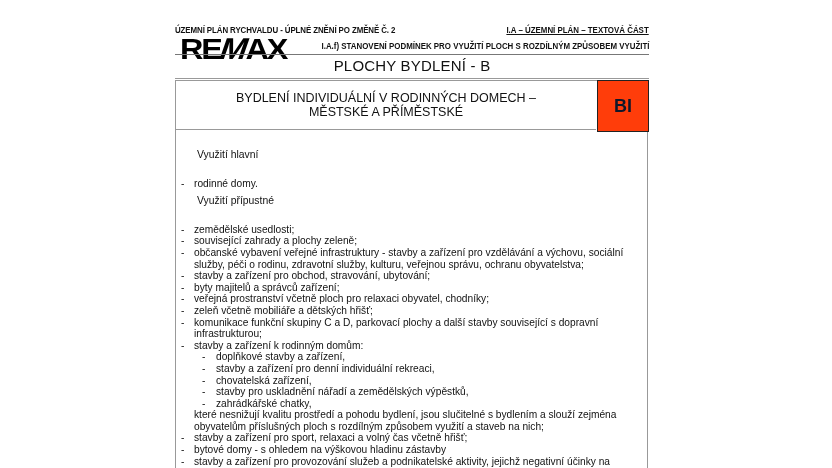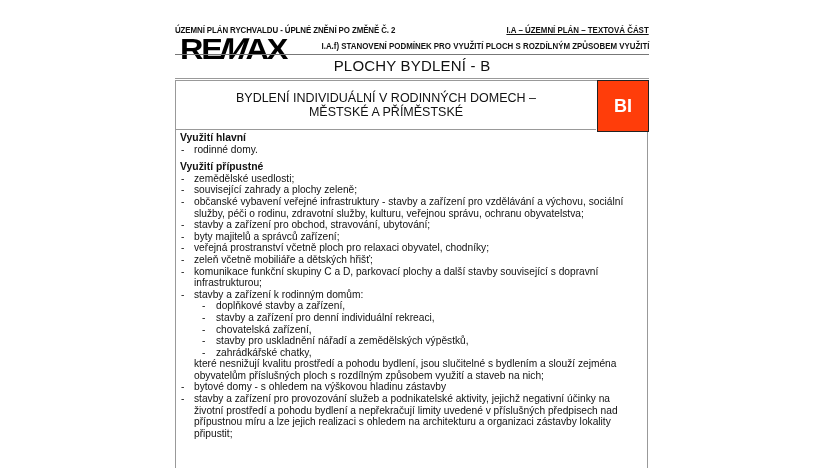--- a/index.html
+++ b/index.html
@@ -21,24 +21,24 @@
                font-size:15px; font-weight:normal; letter-spacing:0.2px; }
   .hdr-line2 { position:absolute; left:175px; top:78px; width:474px; height:1px; background:#999; }
 
   .box { position:absolute; left:175px; top:80px; width:473px; height:400px;
          border-left:1.5px solid #999; border-right:1.5px solid #999; border-top:1.5px solid #999; box-sizing:border-box; }
   .box-head { position:absolute; left:0; top:0; width:420px; height:49px; border-bottom:1.5px solid #999;
               box-sizing:border-box; display:flex; flex-direction:column; align-items:center; justify-content:center; }
   .box-head .t { font-size:12.5px; font-weight:normal; line-height:14px; text-align:center; }
   .badge { position:absolute; left:421px; top:-1px; width:52px; height:52px; background:#ff3d0a;
            border:1.5px solid #222; box-sizing:border-box; display:flex; align-items:center; justify-content:center;
-           font-size:18px; font-weight:bold; color:#ffffff; }
+           font-size:18px; font-weight:bold; color:#0f172a; }
 
   .content { position:absolute; left:4px; top:51px; width:460px; font-size:10.2px; line-height:11.6px; }
-  .h { font-weight:bold; font-size:10.4px; margin:0; }
+  .h { font-weight:normal; font-size:10.4px; margin:17px; }
   .h2 { margin-top:6px; }
   ul { list-style:none; margin:0; padding:0; }
   li.l1 { position:relative; padding-left:14px; }
   li.l1::before { content:"-"; position:absolute; left:1px; top:0; }
   li.l2 { position:relative; padding-left:36px; }
   li.l2::before { content:"-"; position:absolute; left:22px; top:0; }
   .cont { padding-left:14px; }
 </style>
 </head>
 <body>
@@ -78,18 +78,19 @@
       </ul>
       <ul>
         <li class="l2">doplňkové stavby a zařízení,</li>
         <li class="l2">stavby a zařízení pro denní individuální rekreaci,</li>
         <li class="l2">chovatelská zařízení,</li>
         <li class="l2">stavby pro uskladnění nářadí a zemědělských výpěstků,</li>
         <li class="l2">zahrádkářské chatky,</li>
       </ul>
       <div class="cont">které nesnižují kvalitu prostředí a pohodu bydlení, jsou slučitelné s bydlením a slouží zejména obyvatelům příslušných ploch s rozdílným způsobem využití a staveb na nich;</div>
       <ul>
+        <li class="l1">stavby a zařízení pro sport, relaxaci a volný čas včetně hřišť;</li>
         <li class="l1">bytové domy - s ohledem na výškovou hladinu zástavby</li>
         <li class="l1">stavby a zařízení pro provozování služeb a podnikatelské aktivity, jejichž negativní účinky na životní prostředí a pohodu bydlení a nepřekračují limity uvedené v příslušných předpisech nad přípustnou míru a lze jejich realizaci s ohledem na architekturu a organizaci zástavby lokality připustit;</li>
       </ul>
     </div>
   </div>
 </div>
 
 </body></html>

